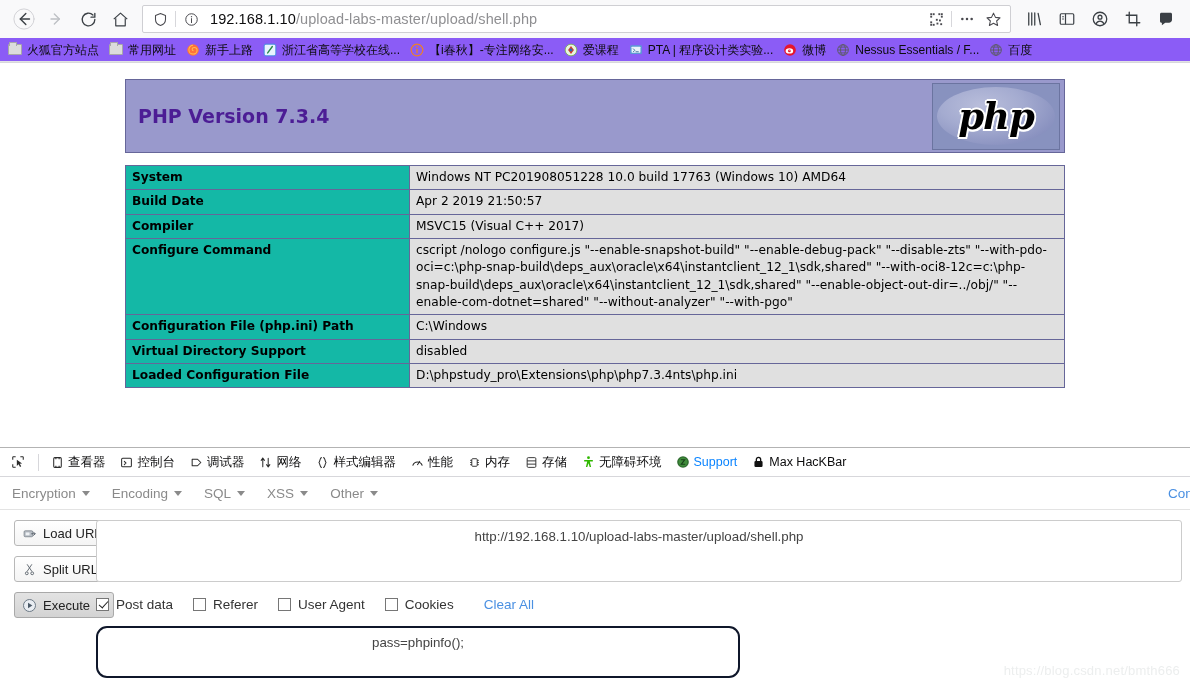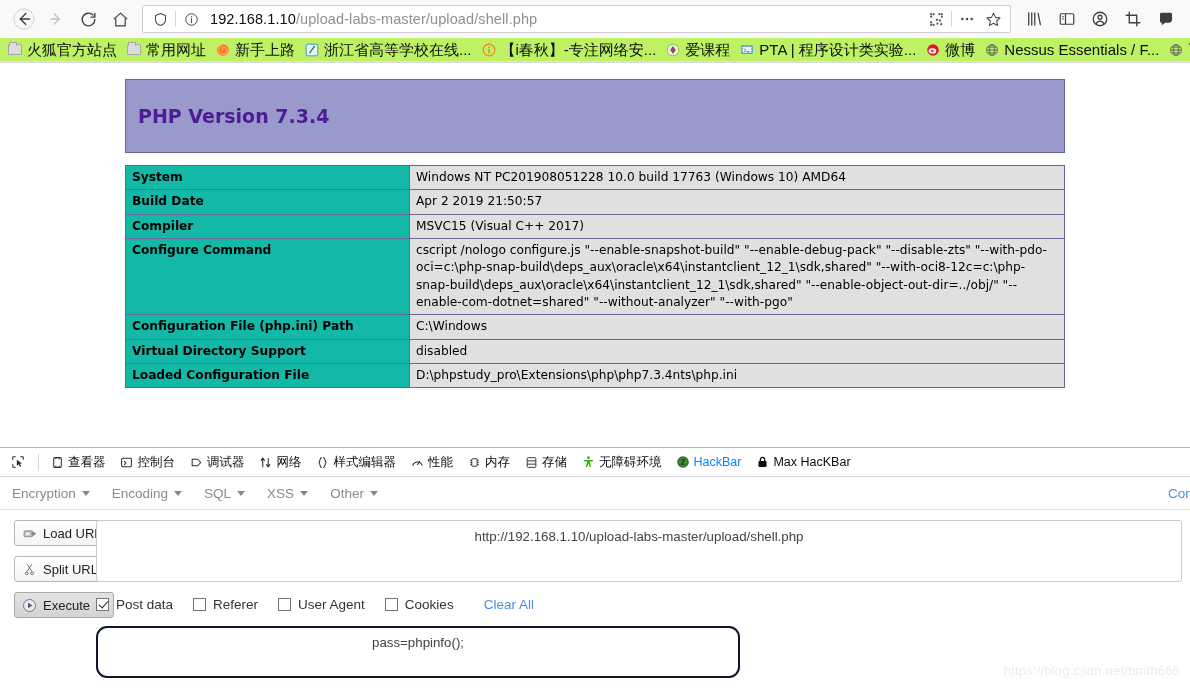--- a/index.html
+++ b/index.html
@@ -74,22 +74,22 @@
     display: flex; align-items: center; flex: 0 0 auto;
   }
   .toolbar-right .nav-btn { width: 33px; }
 
   
   .bookmarks-bar {
     height: 24px;
     display: flex;
     align-items: center;
     padding: 0 4px;
-    background: #bef264;
-    font-size: 15px;
+    background: #8b5cf6;
+    font-size: 12px;
     color: #0c0c0d;
     overflow: hidden;
     white-space: nowrap;
     border-bottom: 1px solid #e2e2e4;
   }
   .bm {
     display: flex; align-items: center;
     padding: 1px 5px 1px 3px;
     margin-right: 1px;
     border-radius: 2px;
@@ -592,20 +592,24 @@
       </div>
       <span class="bm-label">百度</span>
     </div>
   </div>
 </div>
 
 <div class="page">
   <div class="phpinfo">
     <div class="php-header">
       <div class="php-version">PHP Version 7.3.4</div>
+      <div class="php-logo">
+        <div class="ellipse"></div>
+        <div class="txt">php</div>
+      </div>
     </div>
     <table class="phptable">
       <tbody>
         <tr>
           <td class="e">System</td>
           <td class="v">Windows NT PC201908051228 10.0 build 17763 (Windows 10) AMD64</td>
         </tr>
         <tr>
           <td class="e">Build Date</td>
           <td class="v">Apr 2 2019 21:50:57</td>
@@ -728,21 +732,21 @@
       <span>无障碍环境</span>
     </div>
     <div class="dt-tab active">
       <span class="ticon">
         <svg width="14" height="14" viewBox="0 0 24 24">
             <circle cx="12" cy="12" r="10" fill="#2f6b2f"></circle>
             <circle cx="12" cy="12" r="7.6" fill="#3f8c3a"></circle>
             <path d="M9 8 L15 8 L9 16 L15 16" stroke="#18401a" stroke-width="1.8" fill="none" stroke-linecap="round"></path>
           </svg>
       </span>
-      <span>HackBar</span>
+      <span>Support</span>
     </div>
     <div class="dt-tab">
       <span class="ticon">
         <svg width="13" height="14" viewBox="0 0 24 24" fill="#111">
             <path d="M8 10 V7.5 a4 4 0 0 1 8 0 V10" fill="none" stroke="#111" stroke-width="2.4"></path>
             <rect x="4.5" y="10" width="15" height="11" rx="2.2"></rect>
           </svg>
       </span>
       <span>Max HacKBar</span>
     </div>

